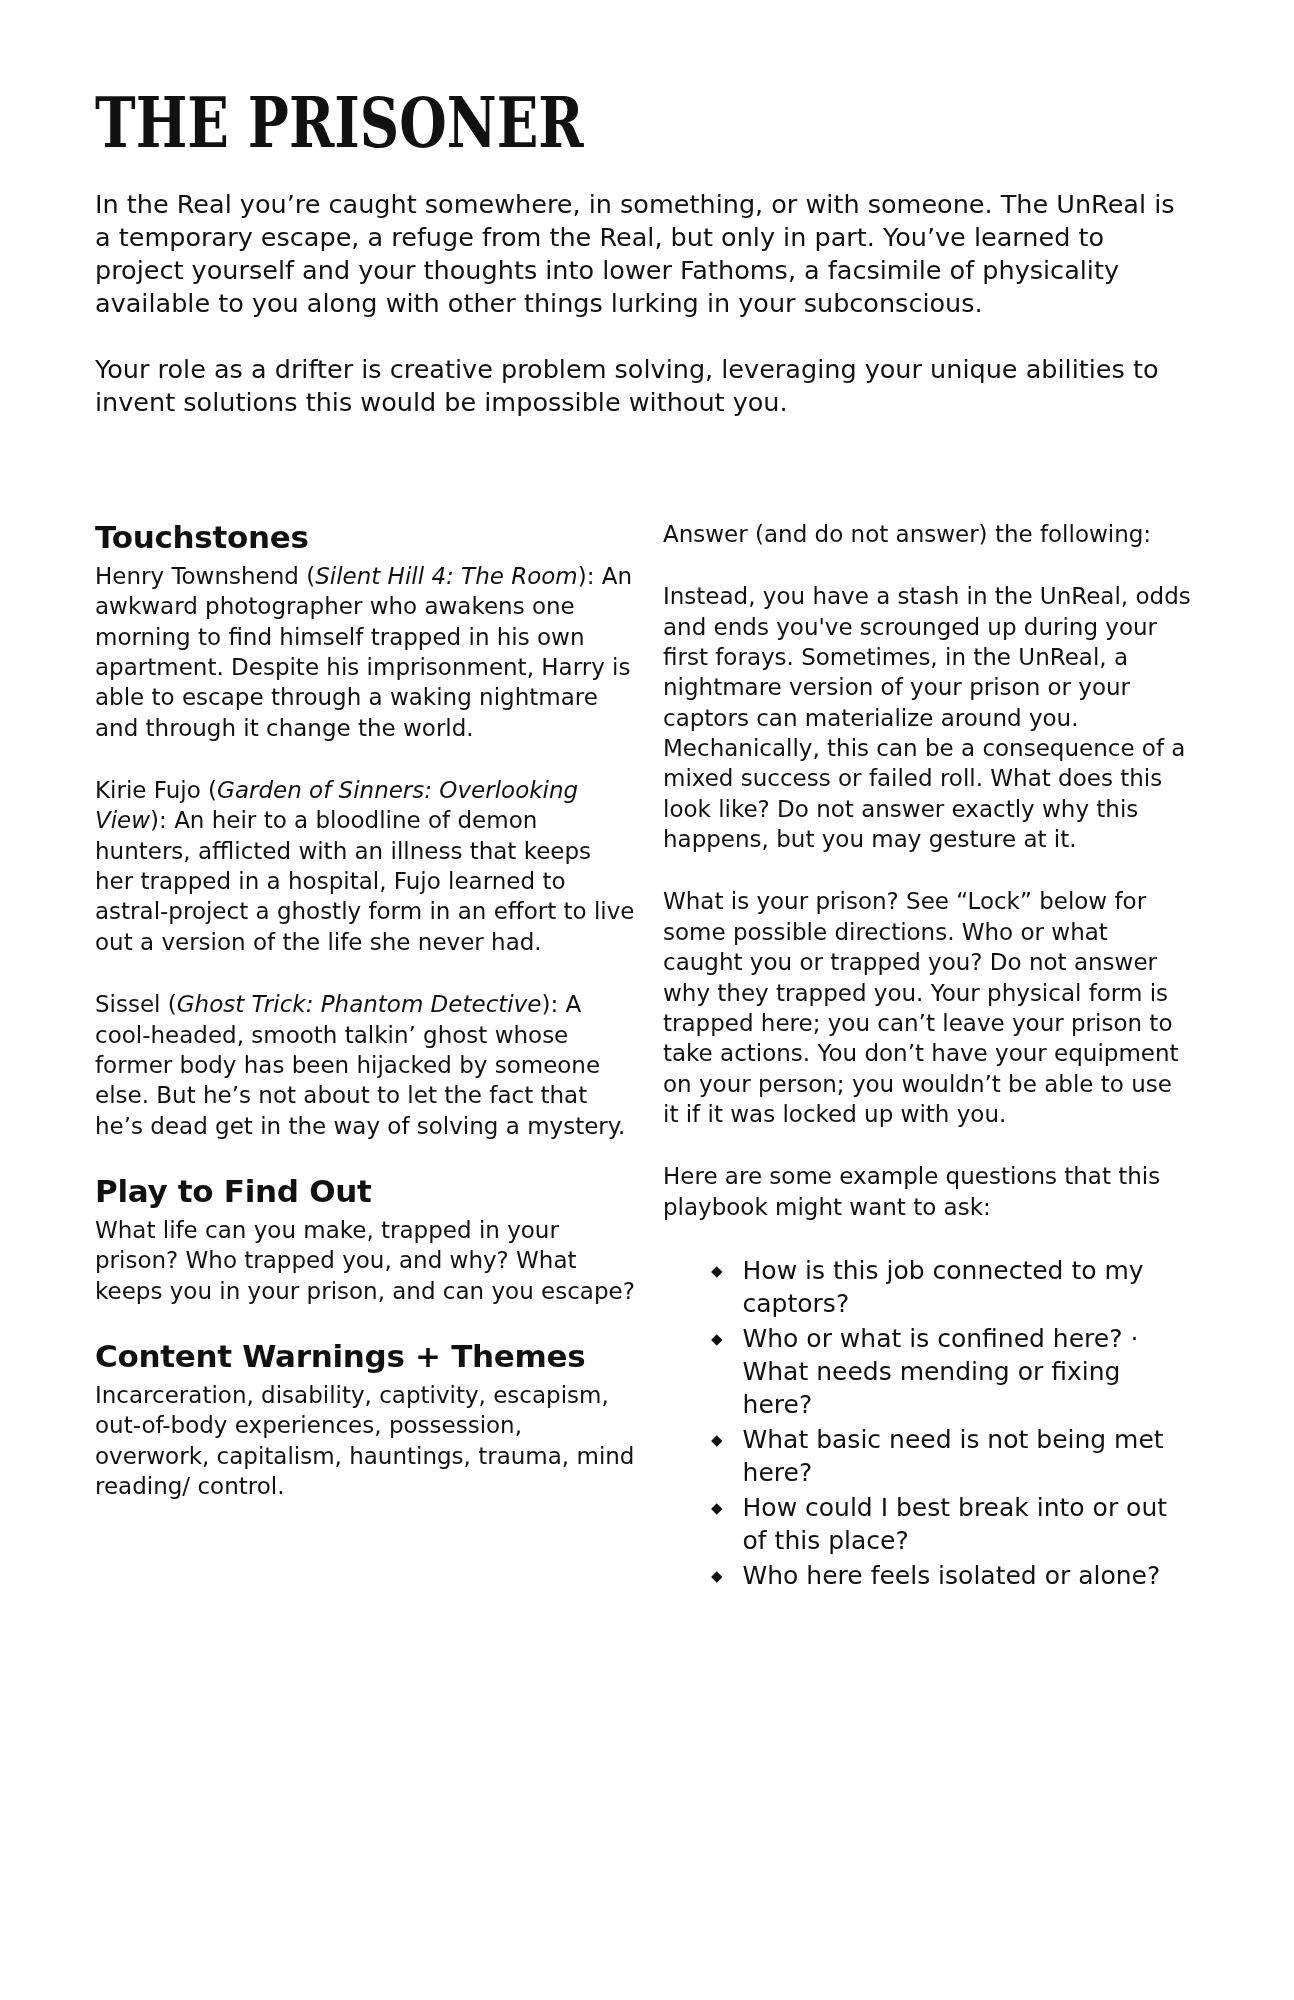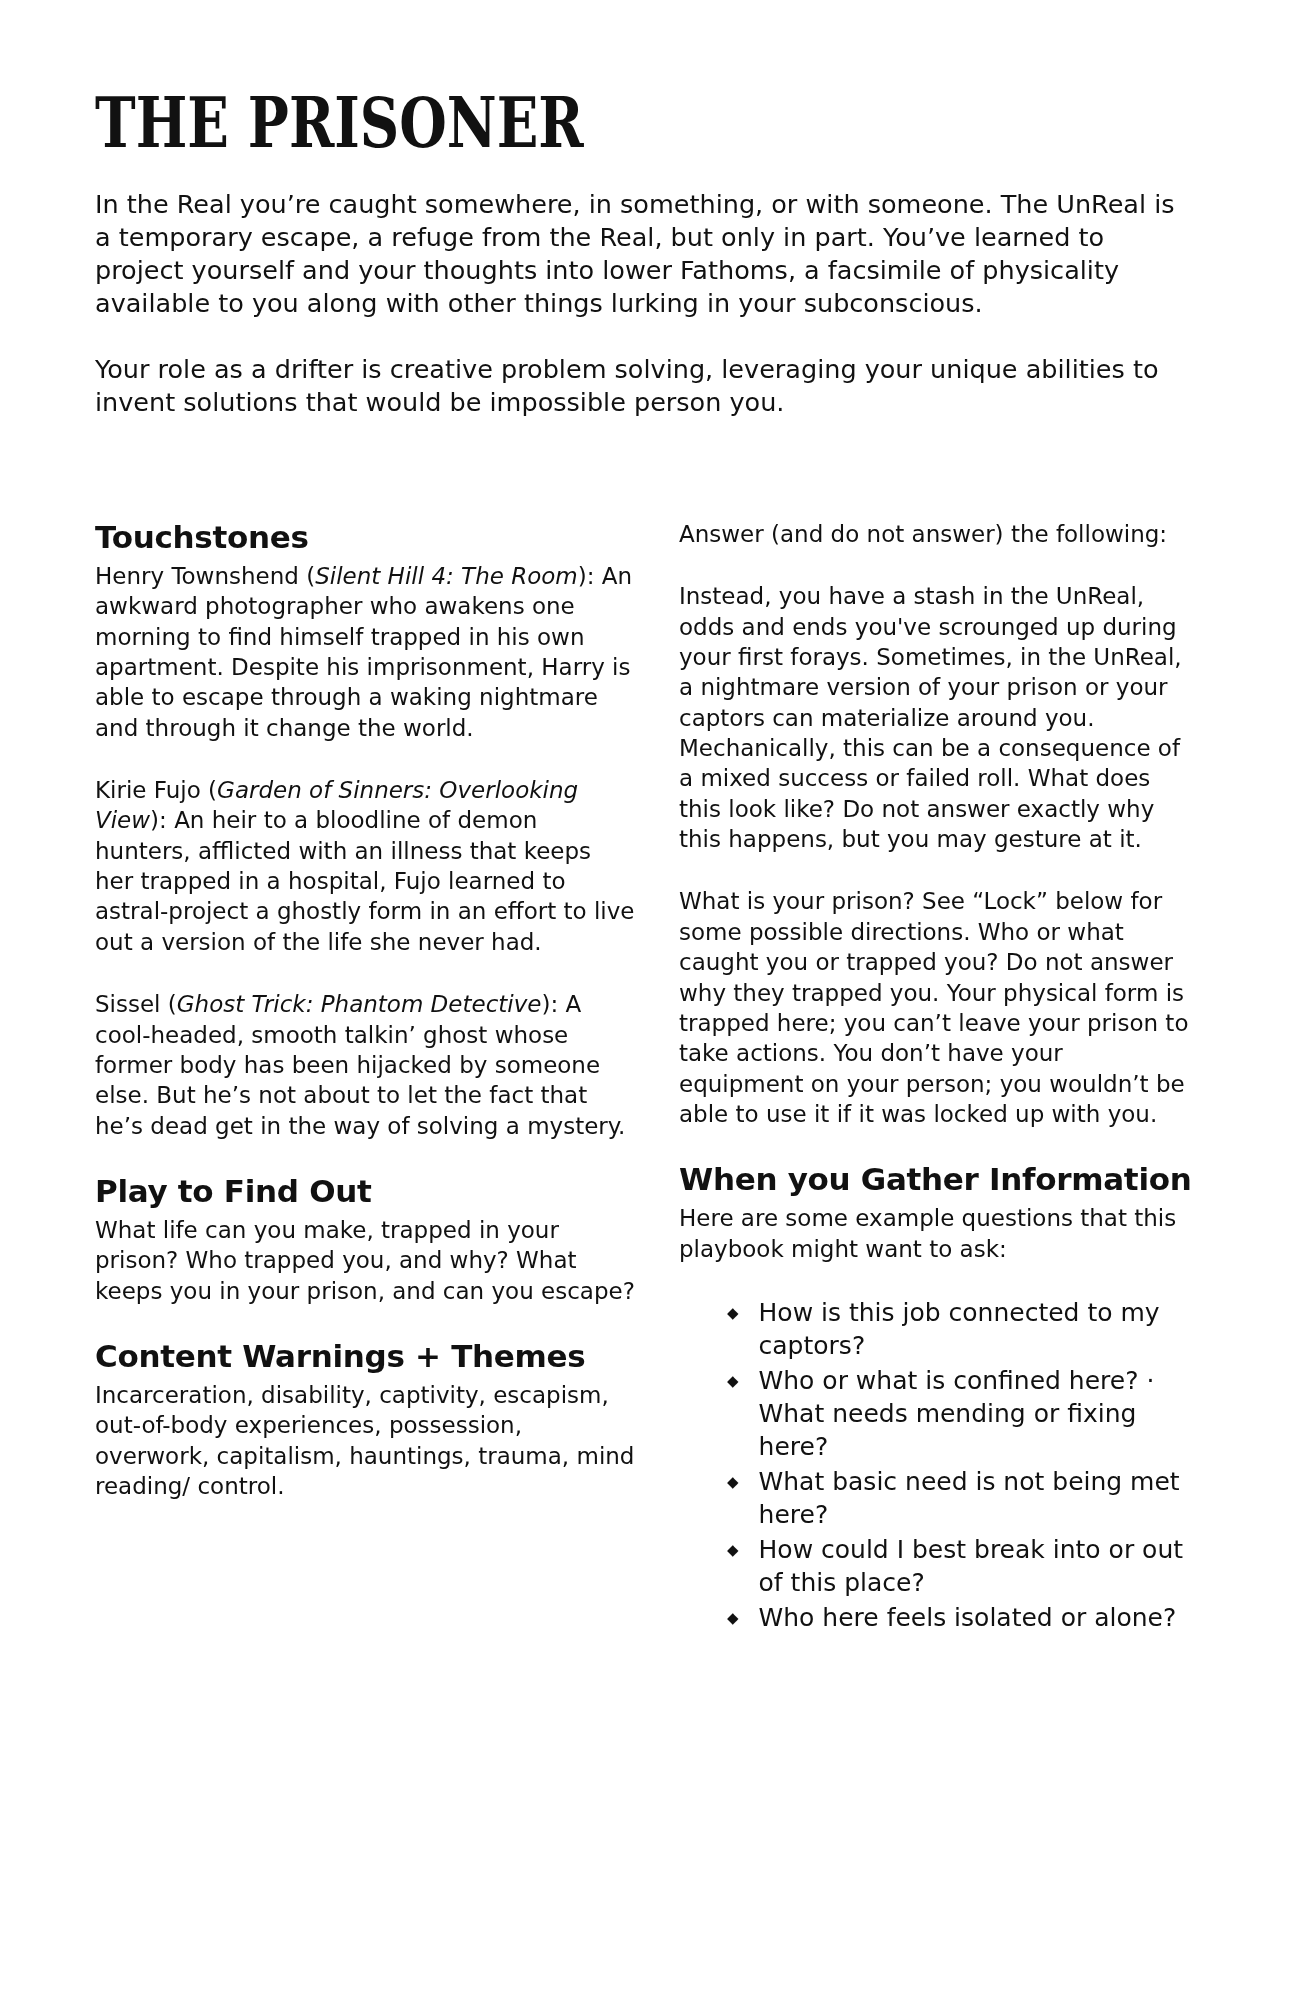--- a/index.html
+++ b/index.html
@@ -29,21 +29,21 @@
   }
   p.intro {
     font-size: 25.5px;
     line-height: 1.30;
     margin: 0 0 32px 0;
     max-width: 1085px;
   }
   .columns {
     display: grid;
     grid-template-columns: 540px 1fr;
-    column-gap: 44px;
+    column-gap: 28px;
     margin-top: 100px;
   }
   h2.section {
     font-size: 31px;
     font-weight: bold;
     margin: 0 0 6px 0;
     letter-spacing: -0.3px;
     white-space: nowrap;
   }
   h2.section.mt { margin-top: 16px; }
@@ -75,21 +75,21 @@
   }
 </style>
 </head>
 <body>
 
 <div class="page">
 
   <h1 class="title">THE PRISONER</h1>
 
   <p class="intro">In the Real you’re caught somewhere, in something, or with someone. The UnReal is a temporary escape, a refuge from the Real, but only in part. You’ve learned to project yourself and your thoughts into lower Fathoms, a facsimile of physicality available to you along with other things lurking in your subconscious.</p>
-  <p class="intro">Your role as a drifter is creative problem solving, leveraging your unique abilities to invent solutions that would be impossible person you.</p>
+  <p class="intro">Your role as a drifter is creative problem solving, leveraging your unique abilities to invent solutions this would be impossible without you.</p>
 
   <div class="columns">
 
     <div class="col">
       <h2 class="section">Touchstones</h2>
 
       <p class="body"><span>Henry Townshend (</span><span class="it">Silent Hill 4: The Room</span><span>): An awkward photographer who awakens one morning to find himself trapped in his own apartment. Despite his imprisonment, Harry is able to escape through a waking nightmare and through it change the world.</span></p>
 
       <p class="body"><span>Kirie Fujo (</span><span class="it">Garden of Sinners: Overlooking View</span><span>): An heir to a bloodline of demon hunters, afflicted with an illness that keeps her trapped in a hospital, Fujo learned to astral-project a ghostly form in an effort to live out a version of the life she never had.</span></p>
 
@@ -100,21 +100,20 @@
 
       <h2 class="section mt">Content Warnings + Themes</h2>
       <p class="body">Incarceration, disability, captivity, escapism, out-of-body experiences, possession, overwork, capitalism, hauntings, trauma, mind reading/ control.</p>
     </div>
 
     <div class="col">
       <p class="body">Answer (and do not answer) the following:</p>
       <p class="body">Instead, you have a stash in the UnReal, odds and ends you've scrounged up during your first forays. Sometimes, in the UnReal, a nightmare version of your prison or your captors can materialize around you. Mechanically, this can be a consequence of a mixed success or failed roll. What does this look like? Do not answer exactly why this happens, but you may gesture at it.</p>
       <p class="body">What is your prison? See “Lock” below for some possible directions. Who or what caught you or trapped you? Do not answer why they trapped you. Your physical form is trapped here; you can’t leave your prison to take actions. You don’t have your equipment on your person; you wouldn’t be able to use it if it was locked up with you.</p>
 
-      <h2 class="section mt">When you Gather Information</h2>
       <p class="body">Here are some example questions that this playbook might want to ask:</p>
 
       <ul class="questions">
         <li>
             <span class="diamond">◆</span>
             <span>How is this job connected to my captors?</span>
           </li>
         <li>
             <span class="diamond">◆</span>
             <span>Who or what is confined here? · What needs mending or fixing here?</span>

